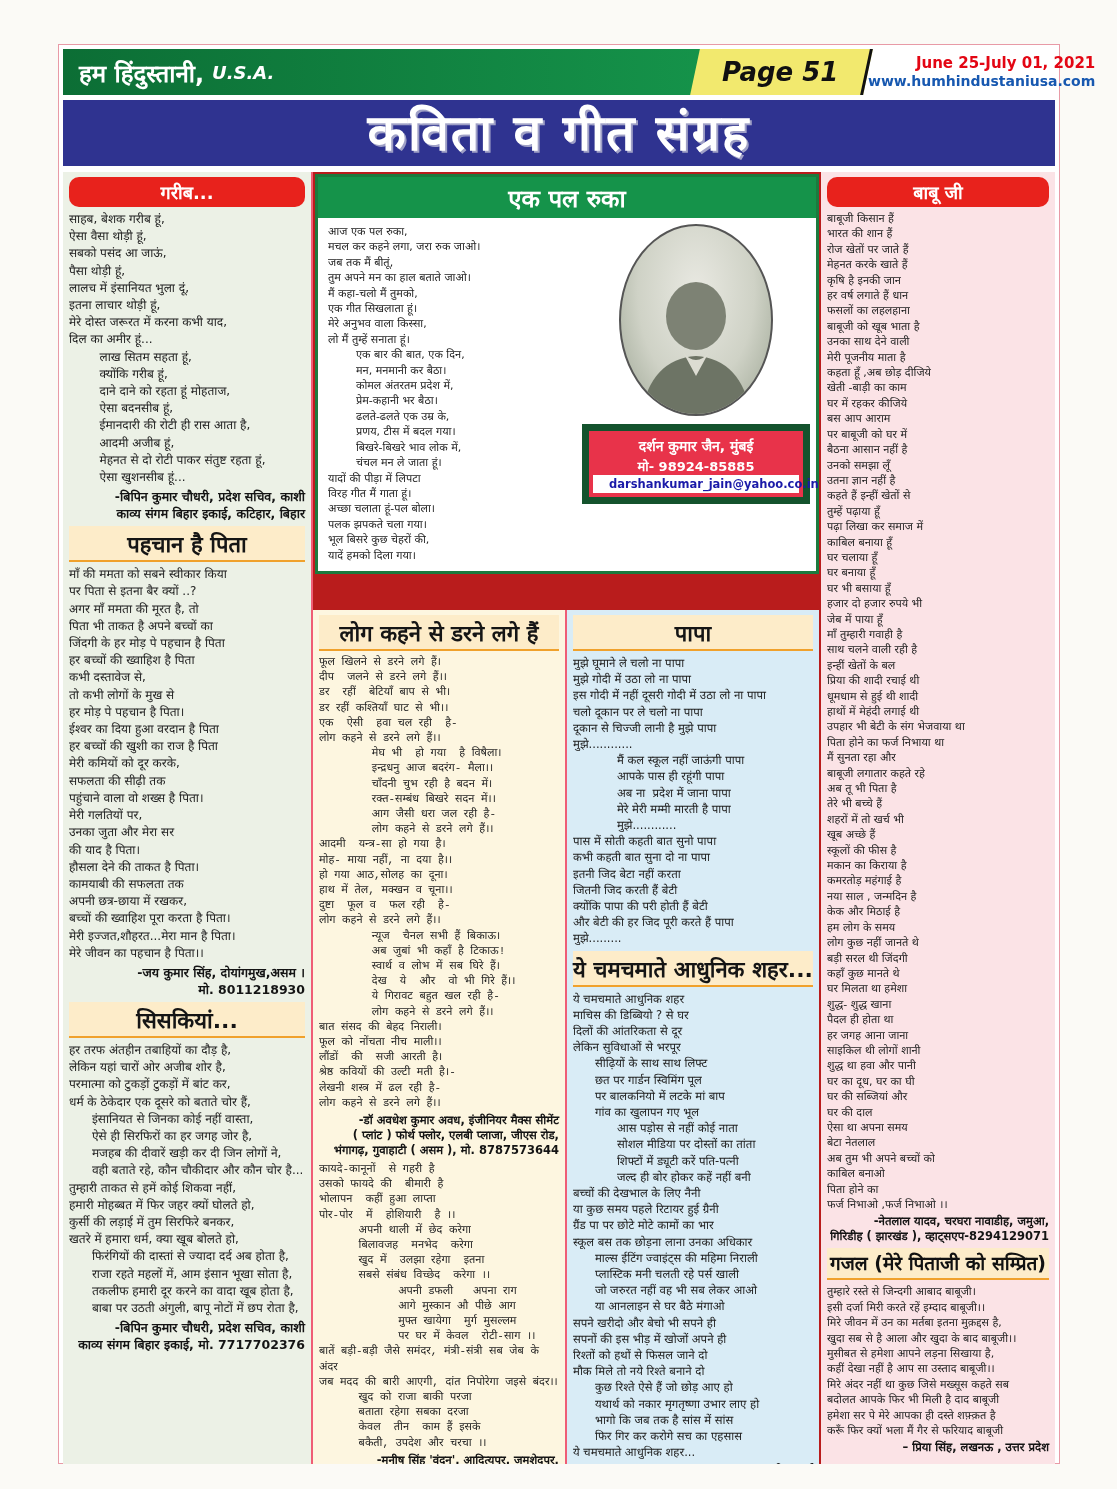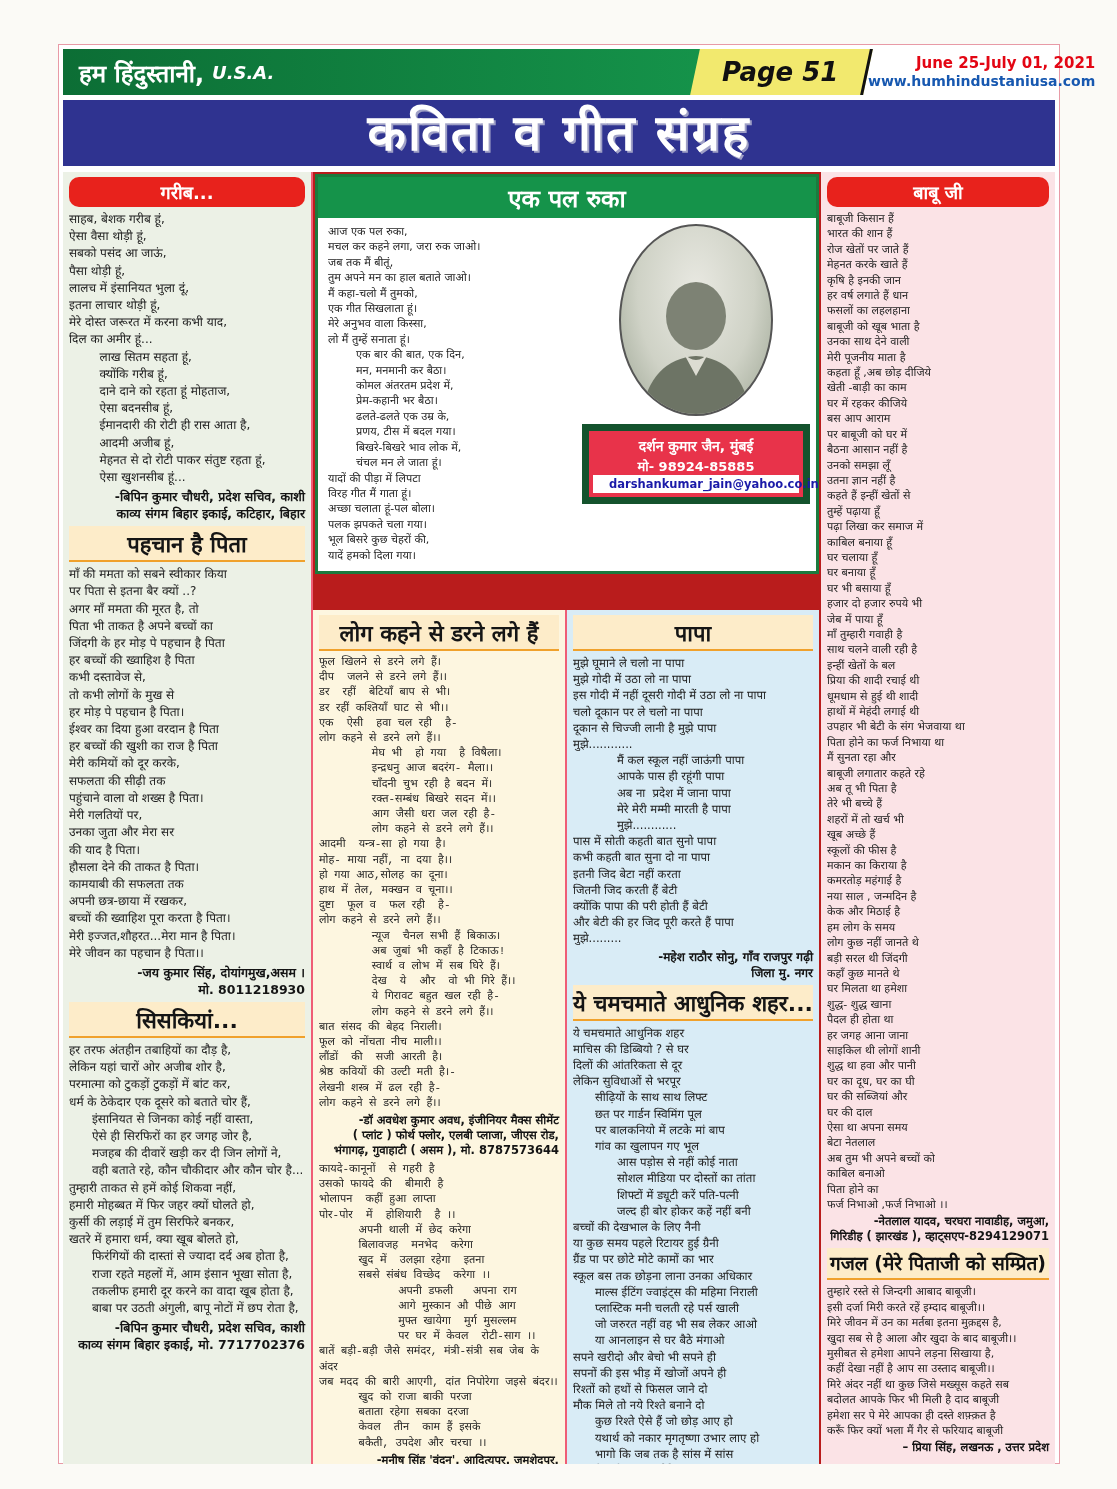--- a/index.html
+++ b/index.html
@@ -300,24 +300,20 @@
                   <div class="pline">            अब ना  प्रदेश में जाना पापा</div>
                   <div class="pline">            मेरे मेरी मम्मी मारती है पापा</div>
                   <div class="pline">            मुझे............</div>
                   <div class="pline">पास में सोती कहती बात सुनो पापा</div>
                   <div class="pline">कभी कहती बात सुना दो ना पापा</div>
                   <div class="pline">इतनी जिद बेटा नहीं करता</div>
                   <div class="pline">जितनी जिद करती हैं बेटी</div>
                   <div class="pline">क्योंकि पापा की परी होती हैं बेटी</div>
                   <div class="pline">और बेटी की हर जिद पूरी करते हैं पापा</div>
                   <div class="pline">मुझे.........</div>
-                </div>
-                <div class="pattr">
-                  <div>-महेश राठौर सोनु, गाँव राजपुर गढ़ी</div>
-                  <div>जिला मु. नगर</div>
                 </div>
               </section>
               <section class="poem">
                 <h3 class="ptitle bar-cream">ये चमचमाते आधुनिक शहर...</h3>
                 <div class="plines">
                   <div class="pline">ये चमचमाते आधुनिक शहर</div>
                   <div class="pline">माचिस की डिब्बियो ? से घर</div>
                   <div class="pline">दिलों की आंतरिकता से दूर</div>
                   <div class="pline">लेकिन सुविधाओं से भरपूर</div>
                   <div class="pline">      सीढ़ियों के साथ साथ लिफ्ट</div>

